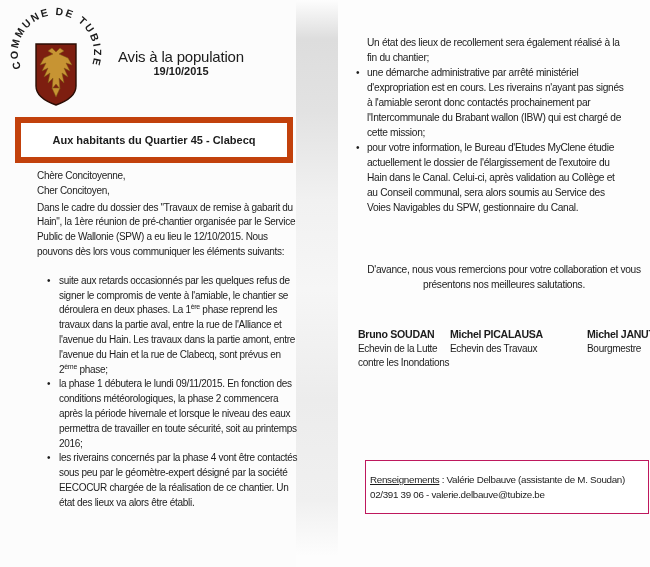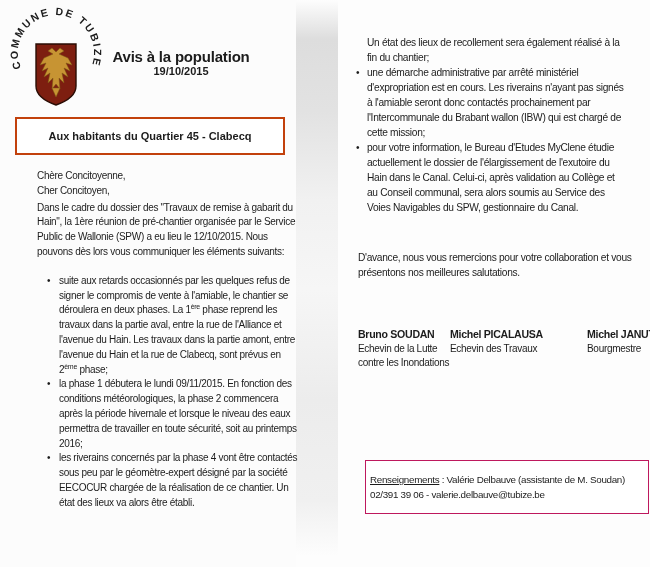--- a/index.html
+++ b/index.html
@@ -25,26 +25,26 @@
   .page{position:absolute;top:0;height:567px;}
   .page-left{left:0;width:296px;background:#fcfcfc;}
   .page-right{left:338px;width:312px;background:#fdfdfd;}
 
   
   .logo{position:absolute;left:8px;top:4px;width:96px;height:112px;}
   .arc-text{font-size:10.5px;font-weight:bold;letter-spacing:2px;fill:#1b1b1b;}
 
   
   .title-wrap{position:absolute;left:76px;top:48px;width:210px;text-align:center;}
-  .title{font-size:15px;font-weight:bold;letter-spacing:-0.2px;text-align:center;}
+  .title{font-size:15px;font-weight:normal;letter-spacing:-0.2px;text-align:center;}
   .date{font-size:11px;font-weight:bold;margin-top:0;}
 
   .banner{
     position:absolute;left:15px;top:117px;width:266px;height:34px;
-    border:2px solid #c2410c;background:#fff;
+    border:6px solid #c2410c;background:#fff;
     display:flex;align-items:center;justify-content:center;
     font-weight:bold;font-size:11px;
   }
 
   
   .lbody{
     position:absolute;left:37px;top:169px;width:262px;
     font-size:10px;line-height:14.8px;letter-spacing:-0.3px;
   }
   .intro{margin-top:2px;}
@@ -55,22 +55,22 @@
 
   
   .rtext{
     position:absolute;left:20px;top:35px;width:268px;
     font-size:10.2px;line-height:15px;letter-spacing:-0.3px;
   }
   .cont{margin-left:9px;}
   .rbullet{position:relative;padding-left:9px;}
   .rbullet::before{content:"\2022";position:absolute;left:-2px;}
   .closing{
-    position:absolute;left:20px;top:250px;width:292px;
-    font-size:10.2px;line-height:15px;letter-spacing:-0.3px;
+    position:absolute;left:20px;top:262px;width:292px;
+    font-size:10.2px;line-height:15px;letter-spacing:-0.3px;text-align:center;
   }
 
   .sig{position:absolute;top:328px;font-size:10px;letter-spacing:-0.3px;}
   .sig1{left:20px;width:105px;}
   .sig2{left:112px;width:106px;}
   .sig3{left:217px;width:92px;margin-left:32px;}
   .sig-name{font-weight:bold;font-size:10.6px;}
   .sig-role{margin-top:2px;line-height:13.5px;}
 
   .infobox{

